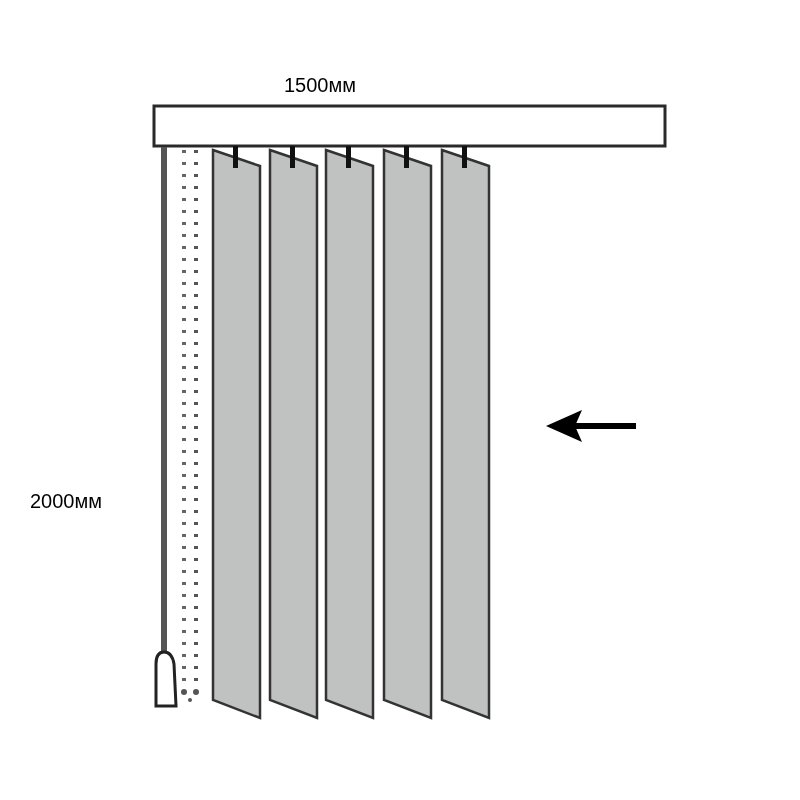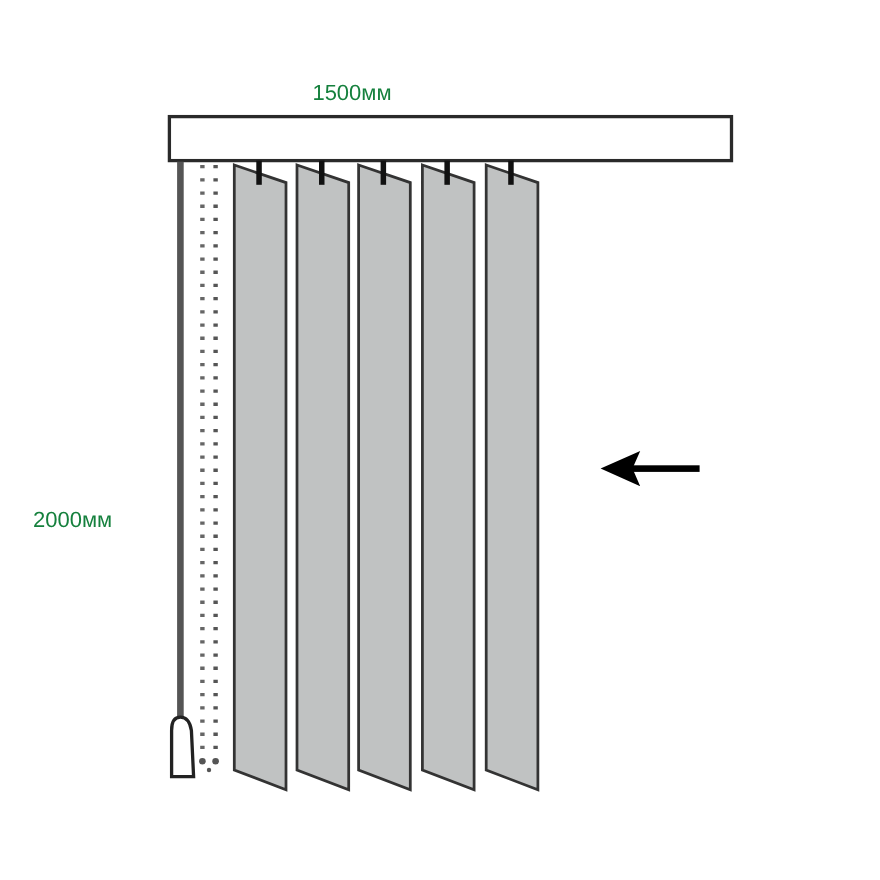--- a/index.html
+++ b/index.html
@@ -1,24 +1,24 @@
 <!DOCTYPE html>
 <html><head>
 <meta charset="utf-8">
 <style>
   html, body { margin:0; padding:0; background:#ffffff; }
   body { width:800px; height:800px; position:relative; overflow:hidden; font-family:"Liberation Sans", sans-serif; }
-  .label { position:absolute; font-size:20px; color:#15803d; font-family:"Liberation Sans", sans-serif; }
+  .label { position:absolute; font-size:20px; color:#000000; font-family:"Liberation Sans", sans-serif; }
   svg { position:absolute; left:0; top:0; }
 </style>
 </head>
 <body>
 
 <div class="label" style="left:284px; top:74px;">1500мм</div>
-<div class="label" style="left:30px; top:462px;">2000мм</div>
+<div class="label" style="left:30px; top:490px;">2000мм</div>
 
 <svg width="800" height="800" viewBox="0 0 800 800">
 
   <rect x="154" y="106" width="511" height="40" fill="#ffffff" stroke="#2a2a2a" stroke-width="3"></rect>
 
   <rect x="161" y="147" width="6" height="508" fill="#555"></rect>
   <path d="M156 706 L156 664 Q156 652 164 652 Q172 652 174 664 L176 706 Z" fill="#fff" stroke="#222" stroke-width="3"></path>
 
   <g fill="#555">
     <line x1="184" y1="150" x2="184" y2="690" stroke="#666" stroke-width="4" stroke-dasharray="3,9"></line>

